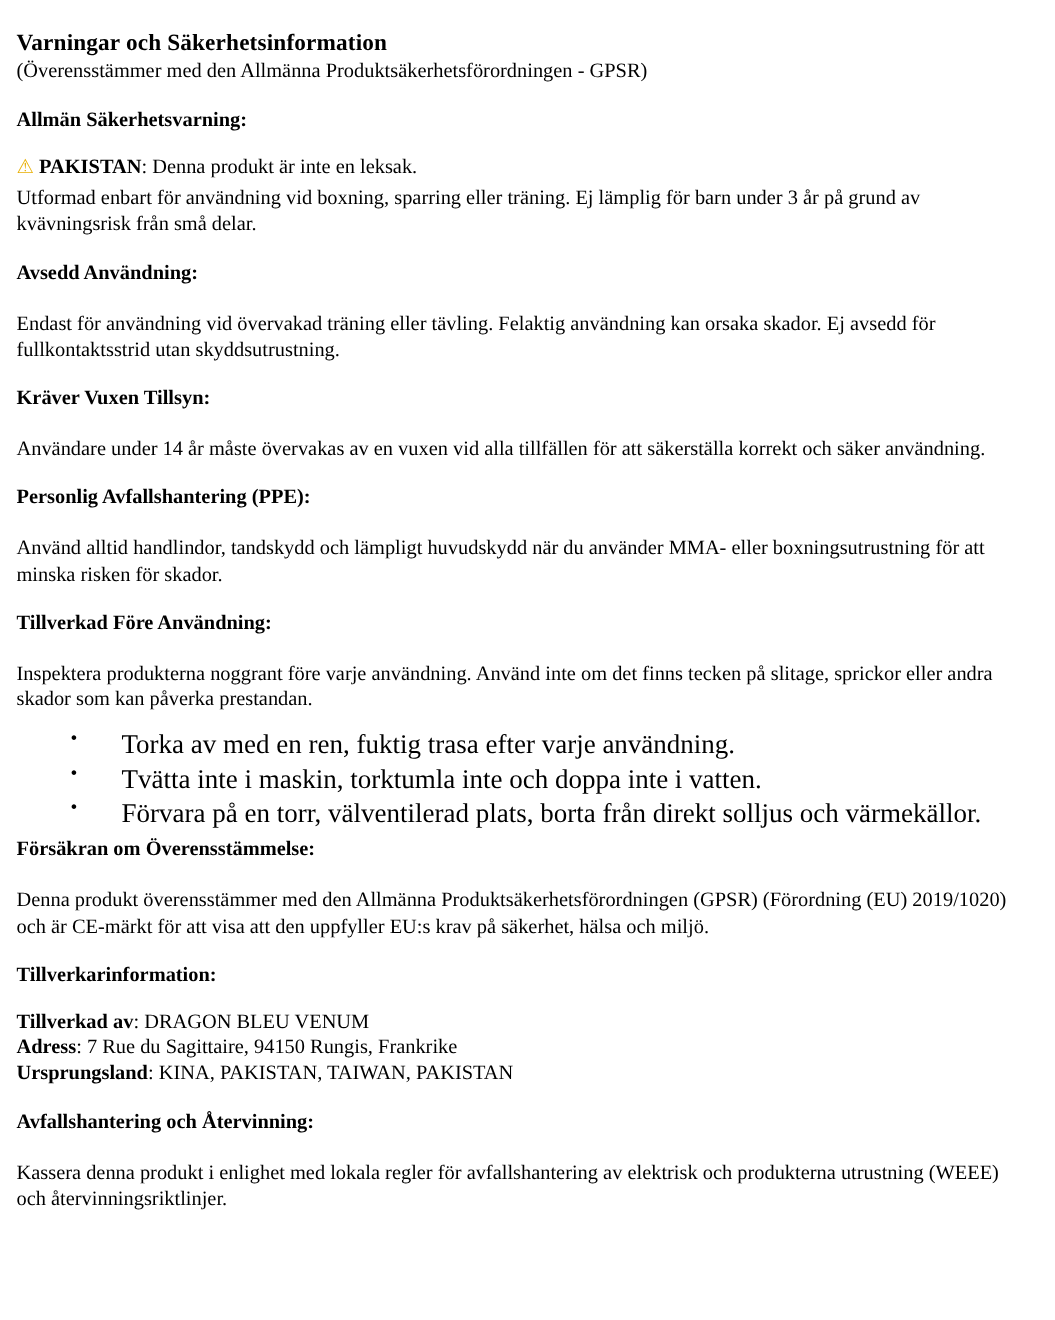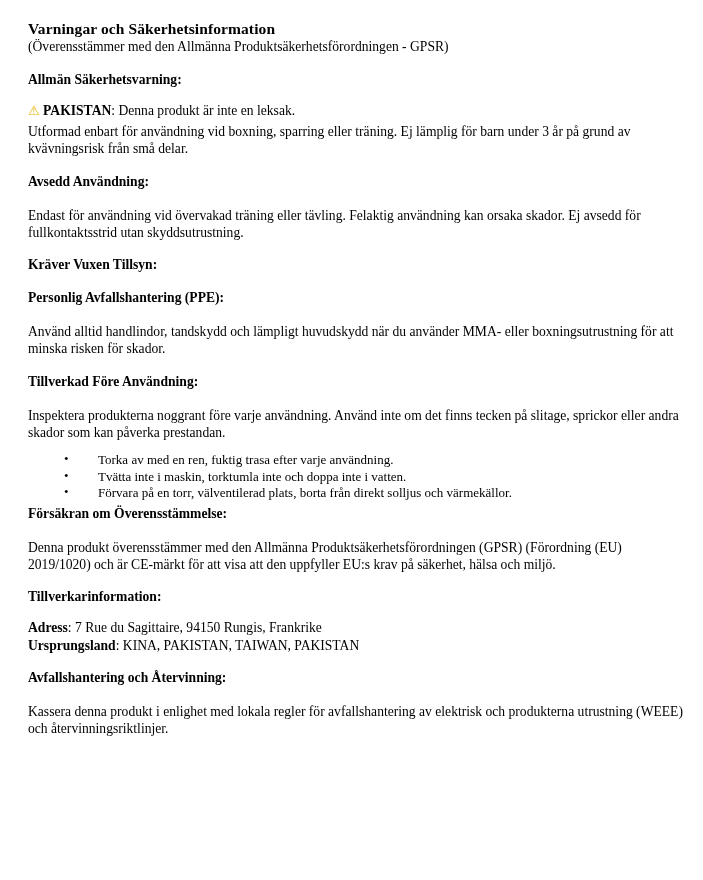--- a/index.html
+++ b/index.html
@@ -12,21 +12,21 @@
     height: 880px;
     font-family: "Liberation Serif", "DejaVu Serif", serif;
     color: #000000;
     overflow: hidden;
   }
   .page {
     position: relative;
     width: 703px;
     height: 880px;
     box-sizing: border-box;
-    padding: 14px 16px 10px 28px;
+    padding: 14px 16px 10px 11px;
   }
   .left-rule {
     position: absolute;
     left: 0;
     top: 0;
     width: 3px;
     height: 880px;
     background: #ffffff;
   }
   h1.doc-title {
@@ -67,21 +67,21 @@
   }
   .warn-word {
     font-weight: bold;
   }
   ul.bullets {
     margin: 11px 0 0 0;
     padding-left: 36px;
     list-style: none;
   }
   ul.bullets li {
-    font-size: 13px;
+    font-size: 18px;
     line-height: 1.28;
     position: relative;
     padding-left: 34px;
   }
   ul.bullets li::before {
     content: "\2022";
     position: absolute;
     left: 0;
     top: -1px;
     font-size: 13px;
@@ -110,39 +110,43 @@
   <p class="warn-line">
     <span class="warn-icon">⚠</span>
     <span class="warn-word">PAKISTAN</span><span>: Denna produkt är inte en leksak.</span>
   </p>
   <p class="body tight" style="margin-top:4px;">Utformad enbart för användning vid boxning, sparring eller träning. Ej lämplig för barn under 3 år på grund av kvävningsrisk från små delar.</p>
 
   <h2 class="sec">Avsedd Användning:</h2>
   <p class="body">Endast för användning vid övervakad träning eller tävling. Felaktig användning kan orsaka skador. Ej avsedd för fullkontaktsstrid utan skyddsutrustning.</p>
 
   <h2 class="sec">Kräver Vuxen Tillsyn:</h2>
+  <p class="body">Användare under 14 år måste övervakas av en vuxen vid alla tillfällen för att säkerställa korrekt och säker användning.</p>
 
   <h2 class="sec">Personlig Avfallshantering (PPE):</h2>
   <p class="body">Använd alltid handlindor, tandskydd och lämpligt huvudskydd när du använder MMA- eller boxningsutrustning för att minska risken för skador.</p>
 
   <h2 class="sec">Tillverkad Före Användning:</h2>
   <p class="body">Inspektera produkterna noggrant före varje användning. Använd inte om det finns tecken på slitage, sprickor eller andra skador som kan påverka prestandan.</p>
 
   <ul class="bullets">
     <li>Torka av med en ren, fuktig trasa efter varje användning.</li>
     <li>Tvätta inte i maskin, torktumla inte och doppa inte i vatten.</li>
     <li>Förvara på en torr, välventilerad plats, borta från direkt solljus och värmekällor.</li>
   </ul>
 
   <h2 class="sec" style="margin-top:4px;">Försäkran om Överensstämmelse:</h2>
   <p class="body">Denna produkt överensstämmer med den Allmänna Produktsäkerhetsförordningen (GPSR) (Förordning (EU) 2019/1020) och är CE-märkt för att visa att den uppfyller EU:s krav på säkerhet, hälsa och miljö.</p>
 
   <h2 class="sec">Tillverkarinformation:</h2>
   <div class="block-kv">
     <div class="kv">
+      <b>Tillverkad av</b><span>: DRAGON BLEU VENUM</span>
+    </div>
+    <div class="kv">
       <b>Adress</b><span>: 7 Rue du Sagittaire, 94150 Rungis, Frankrike</span>
     </div>
     <div class="kv">
       <b>Ursprungsland</b><span>: KINA, PAKISTAN, TAIWAN, PAKISTAN</span>
     </div>
   </div>
 
   <h2 class="sec">Avfallshantering och Återvinning:</h2>
   <p class="body">Kassera denna produkt i enlighet med lokala regler för avfallshantering av elektrisk och produkterna utrustning (WEEE) och återvinningsriktlinjer.</p>
 </div>

